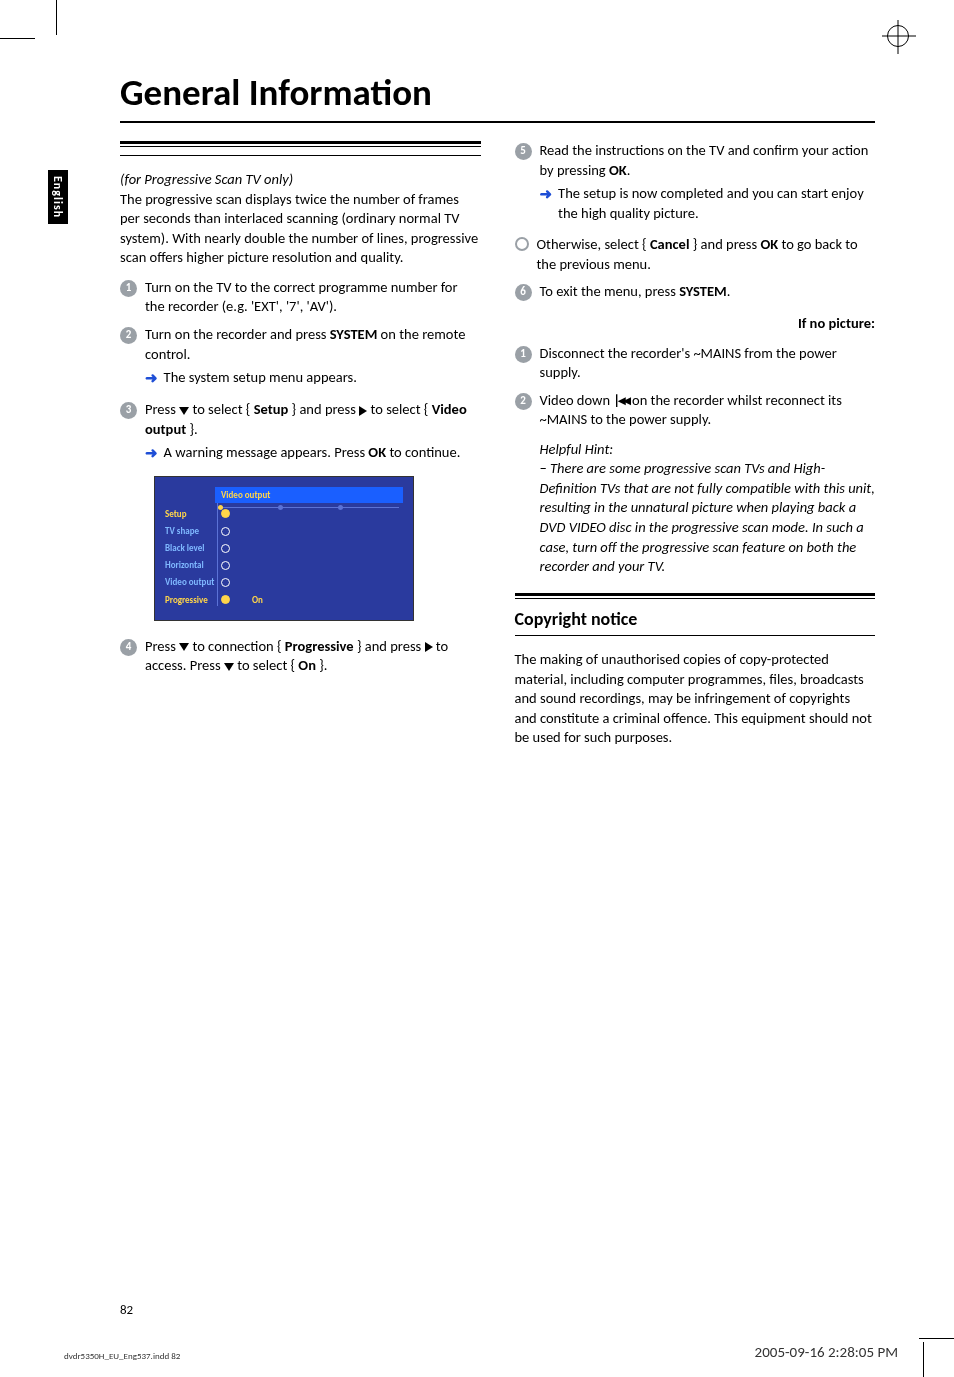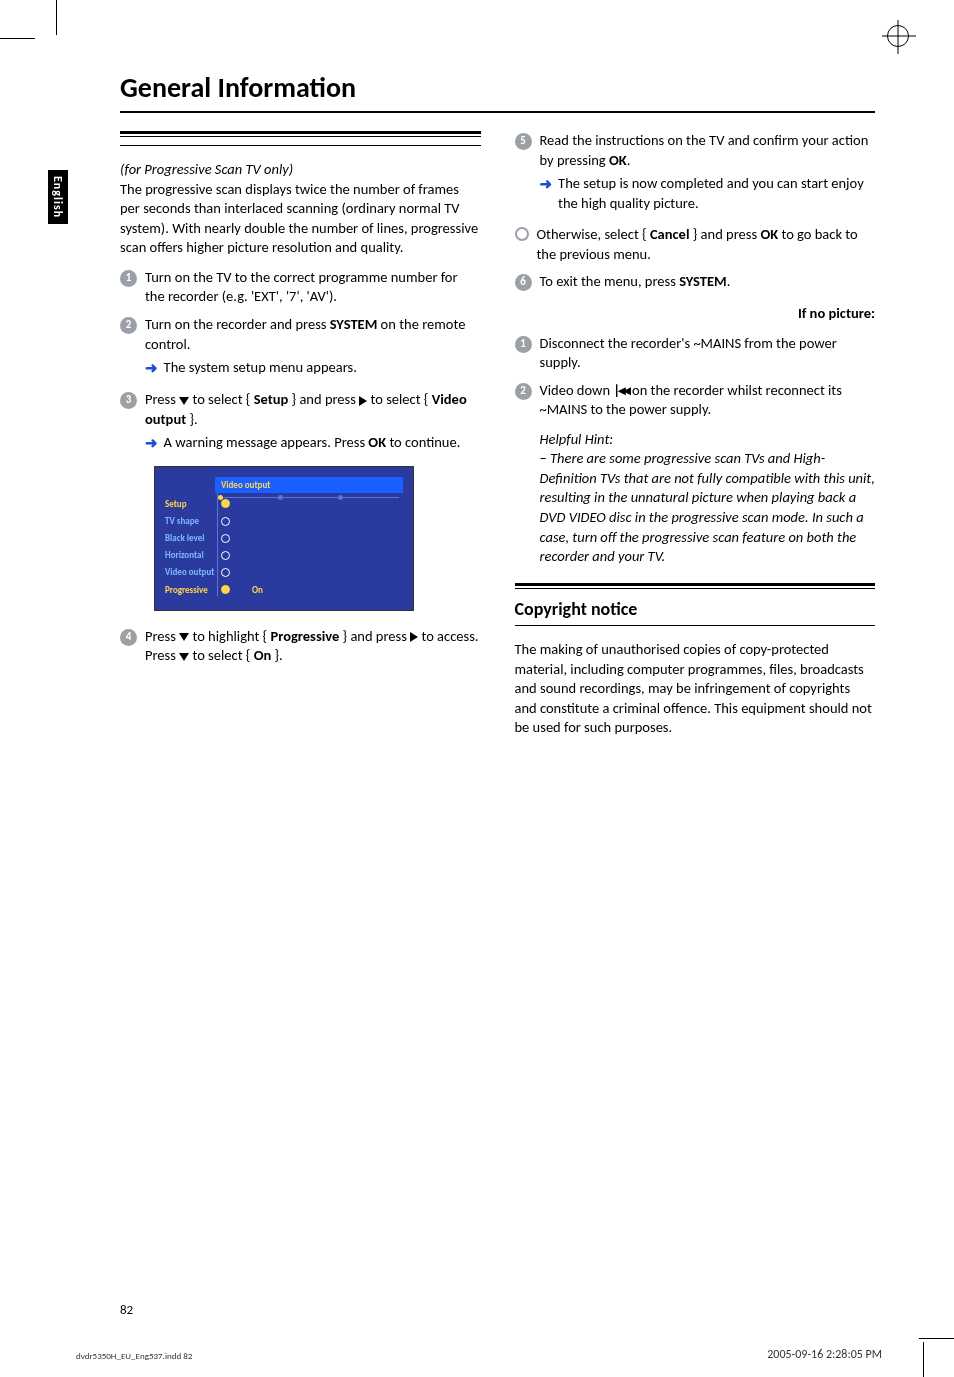--- a/index.html
+++ b/index.html
@@ -35,21 +35,21 @@
     }
     .reg-mark::before, .reg-mark::after {
       content: "";
       position: absolute;
       background: #000;
     }
     .reg-mark::before { top: -6px; left: 50%; width: 1px; height: 34px; transform: translateX(-50%); }
     .reg-mark::after { left: -6px; top: 50%; height: 1px; width: 34px; transform: translateY(-50%); }
 
     h1.page-title {
-      font-size: 28px;
+      font-size: 37px;
       font-weight: bold;
       margin: 50px 0 6px 0;
     }
     .title-rule {
       width: 755px;
       height: 2px;
       background: #000;
       margin-bottom: 18px;
     }
 
@@ -195,29 +195,29 @@
 
     .page-num {
       position: absolute;
       bottom: 60px;
       left: 120px;
       font-size: 13px;
     }
     .footer-left {
       position: absolute;
       bottom: 16px;
-      left: 76px;
+      left: 64px;
       font-size: 9px;
       color: #333;
     }
     .footer-right {
       position: absolute;
       bottom: 16px;
-      right: 72px;
-      font-size: 12px;
+      right: 56px;
+      font-size: 15px;
       color: #333;
     }
     .crop-tl-v { position: absolute; top: 0; left: 56px; width: 1px; height: 35px; background: #000; }
     .crop-tl-h { position: absolute; top: 38px; left: 0; width: 35px; height: 1px; background: #000; }
     .crop-br-v { position: absolute; bottom: 0; right: 30px; width: 1px; height: 35px; background: #000; }
     .crop-br-h { position: absolute; bottom: 38px; right: 0; width: 35px; height: 1px; background: #000; }
   </style>
 </head>
 <body>
 
@@ -305,21 +305,21 @@
       <div class="osd-row">
         <span class="osd-label active">Progressive</span>
         <span class="osd-radio selected"></span>
         <span class="osd-value">On</span>
       </div>
     </div>
 
     <div class="step">
       <span class="step-num">4</span>
       <div>
-        <span>Press </span><span class="tri-down"></span><span> to highlight { </span><span class="bold">Progressive</span><span> } and press </span><span class="tri-right"></span><span> to access.  Press </span><span class="tri-down"></span><span> to select { </span><span class="bold">On</span><span> }.</span>
+        <span>Press </span><span class="tri-down"></span><span> to connection { </span><span class="bold">Progressive</span><span> } and press </span><span class="tri-right"></span><span> to access.  Press </span><span class="tri-down"></span><span> to select { </span><span class="bold">On</span><span> }.</span>
       </div>
     </div>
 
   </div>
 
   <div class="col">
 
     <div class="step">
       <span class="step-num">5</span>
       <div>

